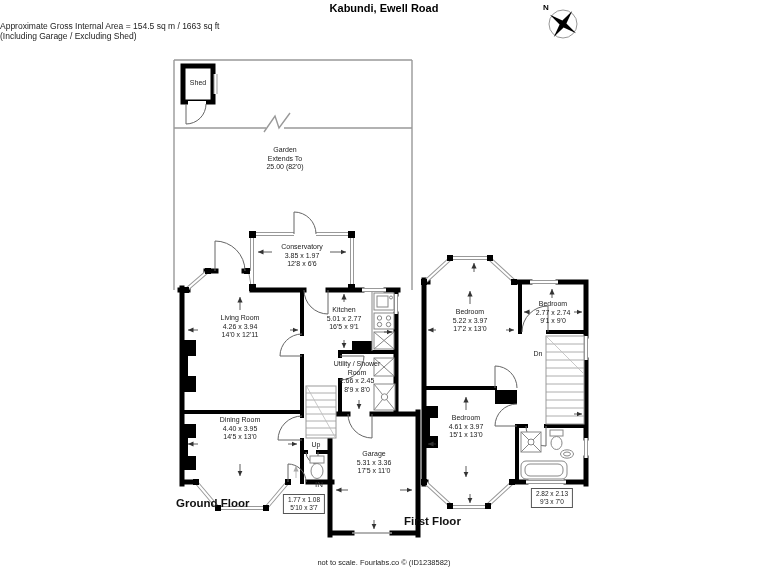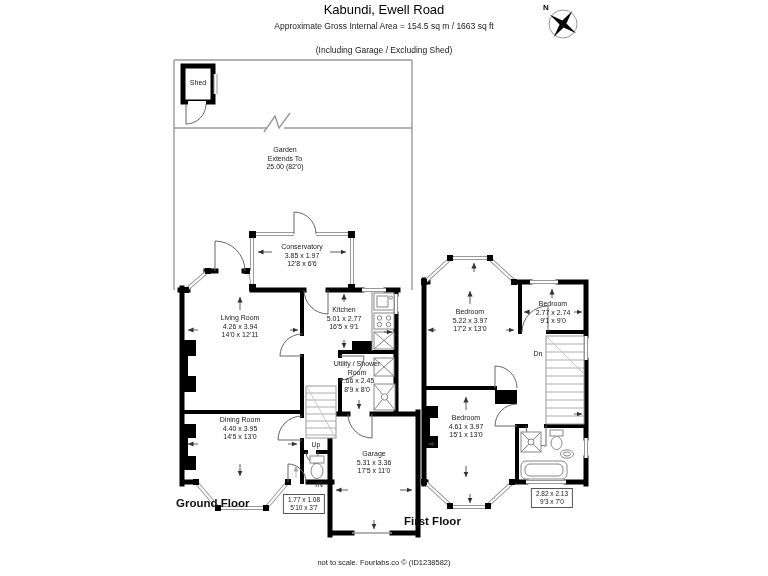--- a/index.html
+++ b/index.html
@@ -1,21 +1,21 @@
 <!DOCTYPE html>
 <html><head>
 <meta charset="utf-8">
 <style>
   html,body{margin:0;padding:0;background:#fff;}
   #page{position:relative;width:768px;height:576px;background:#fff;overflow:hidden;
         font-family:"Liberation Sans",sans-serif;color:#1a1a1a;}
   #plan-svg{position:absolute;left:0;top:0;width:768px;height:576px;}
   .hdr-title{position:absolute;left:0;top:2px;width:768px;text-align:center;
-             font-size:13px;font-weight:normal;color:#000;}
-  .hdr-sub{position:absolute;left:0;width:768px;text-align:center;font-size:8.5px;color:#222;}
+             font-size:11px;font-weight:bold;color:#000;}
+  .hdr-sub{position:absolute;left:0;width:768px;text-align:left;font-size:8.5px;color:#222;}
   .lbl{position:absolute;transform:translateX(-50%);text-align:center;font-size:7px;
        line-height:8.5px;color:#1a1a1a;white-space:nowrap;}
   .lbl.wrap{white-space:normal;width:58px;}
   .lbl span{display:block;}
   .dimbox{position:absolute;transform:translateX(-50%);text-align:center;font-size:6.5px;
           line-height:8px;border:1px solid #555;background:#fff;padding:1px 4px;color:#1a1a1a;}
   .dimbox span{display:block;white-space:nowrap;}
   .floor-lbl{position:absolute;font-size:11.5px;font-weight:bold;color:#111;}
   .tiny{position:absolute;transform:translateX(-50%);font-size:7px;color:#222;}
   .in-lbl{position:absolute;transform:translateX(-50%);font-size:8px;color:#333;margin-left:25px;}
@@ -277,21 +277,21 @@
   </g>
 
   <g>
     <circle cx="563" cy="24" r="14" fill="#fff" stroke="#999" stroke-width="1"></circle>
     <path d="M549.9,14.8 L562.4,20.6 L572.2,10.9 L566.4,23.4 L576.1,33.2 L563.6,27.4 L553.8,37.1 L559.6,24.6 Z" fill="#000"></path>
   </g>
 </svg>
 
 <div class="hdr-title">Kabundi, Ewell Road</div>
 <div class="hdr-sub" style="top:21px">Approximate Gross Internal Area = 154.5 sq m / 1663 sq ft</div>
-<div class="hdr-sub" style="top:45px">(Including Garage / Excluding Shed)</div>
+<div class="hdr-sub" style="top:31px">(Including Garage / Excluding Shed)</div>
 <div class="n-lbl" style="left:543px;top:3px">N</div>
 
 <div class="lbl" style="left:198px;top:79px">
   <span>Shed</span>
 </div>
 <div class="lbl" style="left:285px;top:146px">
   <span>Garden</span>
   <span>Extends To</span>
   <span>25.00 (82'0)</span>
 </div>

